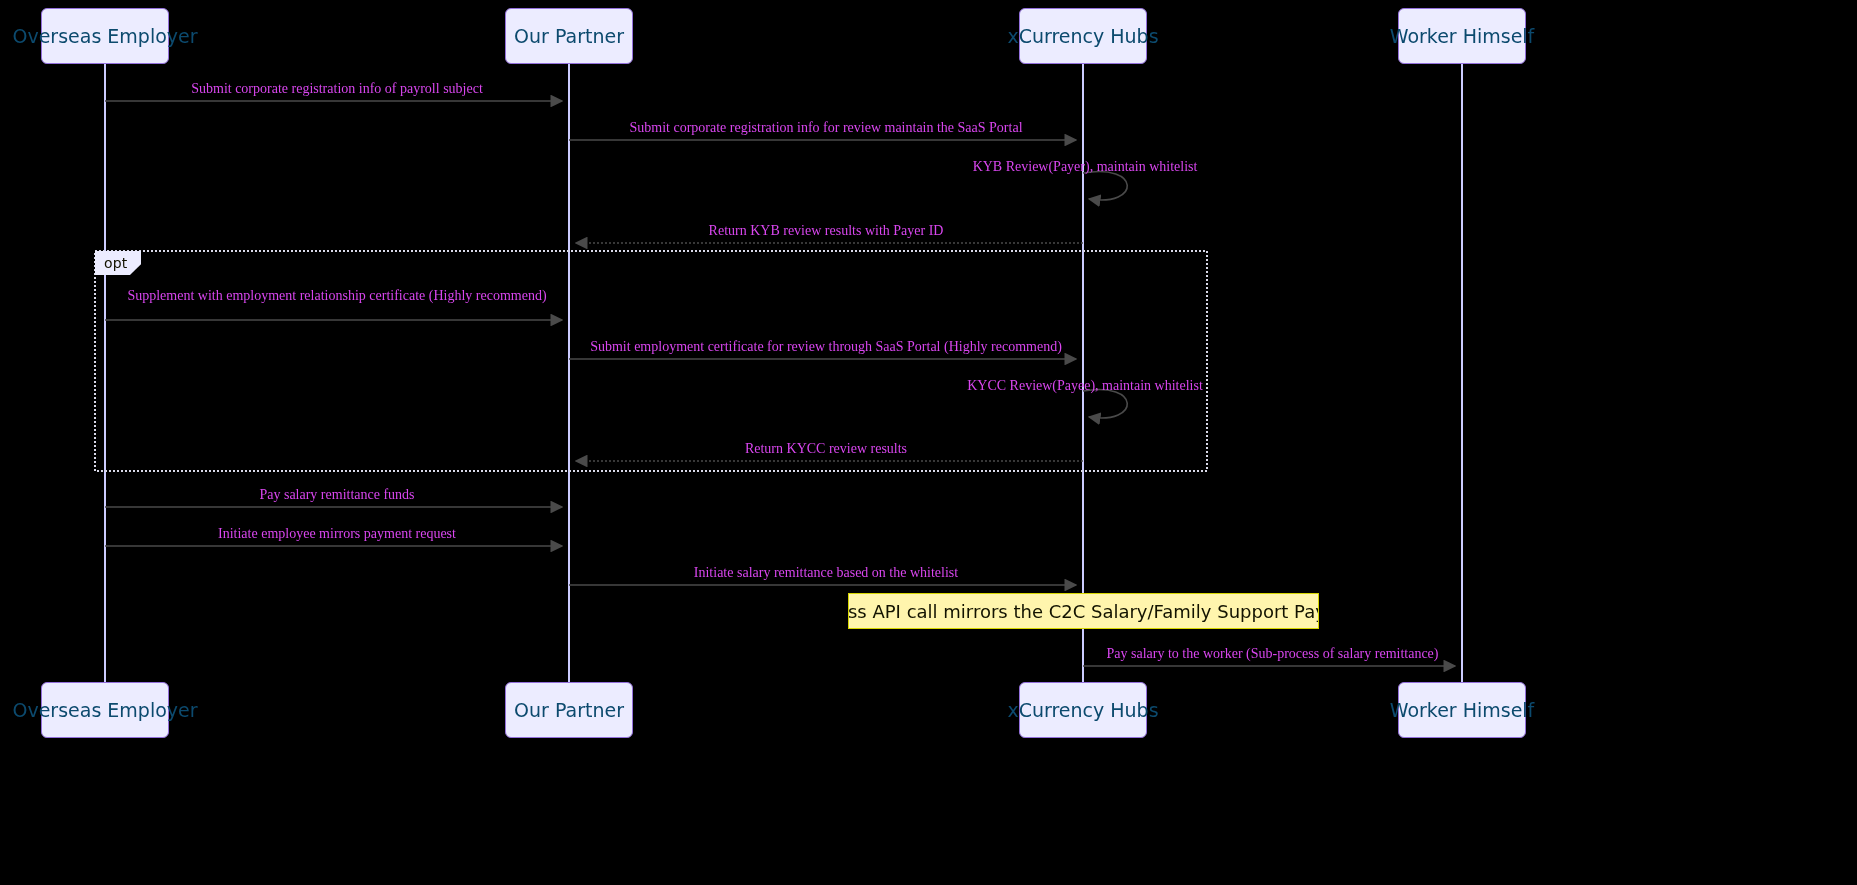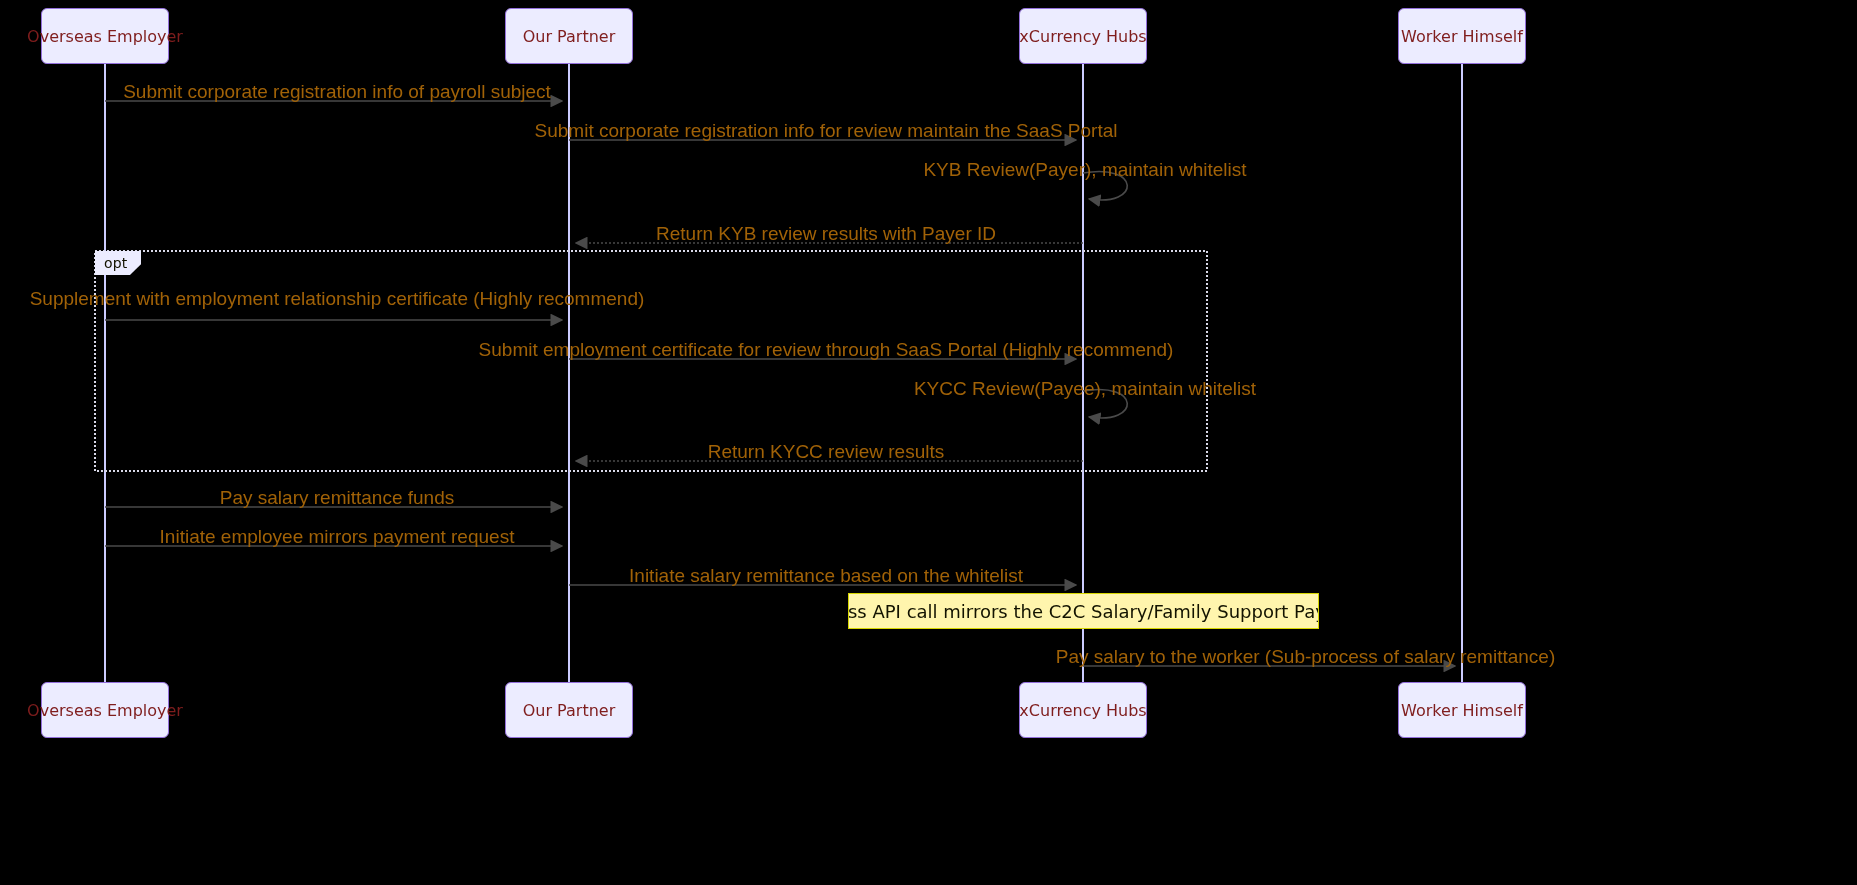--- a/index.html
+++ b/index.html
@@ -27,31 +27,31 @@
   
   .actor-box {
     position: absolute;
     background: #ECECFF;
     border: 1px solid #9370DB;
     border-radius: 6px;
     box-sizing: border-box;
     display: flex;
     align-items: center;
     justify-content: center;
-    color: #7f1d1d;
-    font-size: 16px;
+    color: #0c4a6e;
+    font-size: 19px;
     font-family: "DejaVu Sans", sans-serif;
     white-space: nowrap;
   }
   
   .msg-label {
     position: absolute;
-    color: #a16207;
-    font-size: 19px;
-    font-family: Liberation Sans, sans-serif;
+    color: #d946ef;
+    font-size: 14px;
+    font-family: Liberation Serif, serif;
     white-space: nowrap;
     transform: translateX(-50%);
     text-align: center;
   }
   
   .frag-label-box {
     position: absolute;
     background: #ECECFF;
     color: #131300;
     font-size: 14px;
@@ -148,21 +148,21 @@
       <div class="msg-label" style="left: 826px; top: 120px;">Submit corporate registration info for review maintain the SaaS Portal</div>
       <div class="msg-label" style="left: 1085px; top: 159px;">KYB Review(Payer), maintain whitelist</div>
       <div class="msg-label" style="left: 826px; top: 223px;">Return KYB review results with Payer ID</div>
       <div class="msg-label" style="left: 337px; top: 288px;">Supplement with employment relationship certificate (Highly recommend)</div>
       <div class="msg-label" style="left: 826px; top: 339px;">Submit employment certificate for review through SaaS Portal (Highly recommend)</div>
       <div class="msg-label" style="left: 1085px; top: 378px;">KYCC Review(Payee), maintain whitelist</div>
       <div class="msg-label" style="left: 826px; top: 441px; text-align: center;">Return KYCC review results</div>
       <div class="msg-label" style="left: 337px; top: 487px;">Pay salary remittance funds</div>
       <div class="msg-label" style="left: 337px; top: 526px;">Initiate employee mirrors payment request</div>
       <div class="msg-label" style="left: 826px; top: 565px;">Initiate salary remittance based on the whitelist</div>
-      <div class="msg-label" style="left: 1272.5px; top: 646px; margin-left: 33px;">Pay salary to the worker (Sub-process of salary remittance)</div>
+      <div class="msg-label" style="left: 1272.5px; top: 646px;">Pay salary to the worker (Sub-process of salary remittance)</div>
     </div>
   <div id="fragment-layer">
       <div class="frag-label-box" style="left: 95px; top: 251px; width: 46px; height: 24px; clip-path: polygon(0px 0px, 100% 0px, 100% 55%, 76% 100%, 0px 100%);">opt</div>
     </div>
   <div id="note-layer">
       <div class="note-box" style="left: 848px; top: 593px; width: 471px; height: 36px;">
         <span>he Sub-process API call mirrors the C2C Salary/Family Support Payment proces</span>
       </div>
     </div>
 

